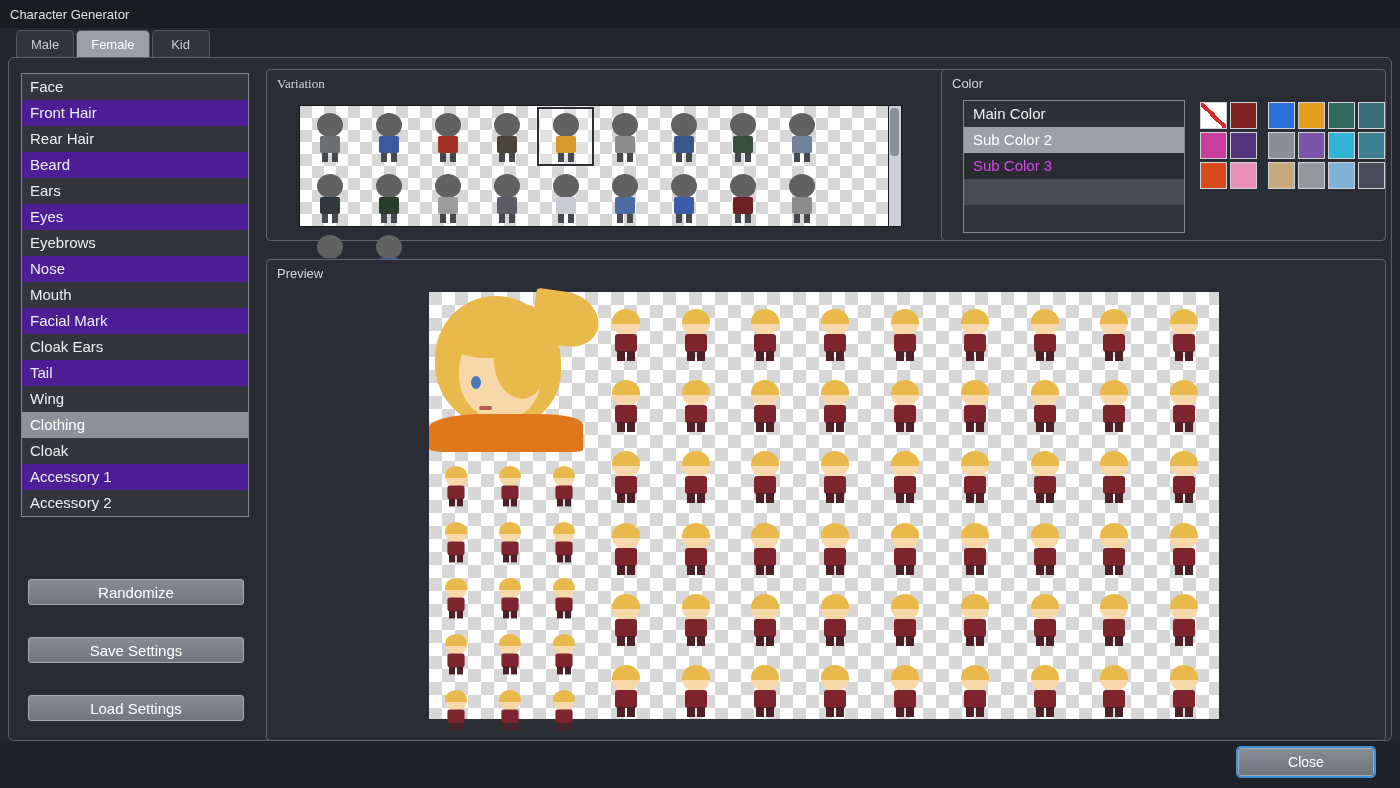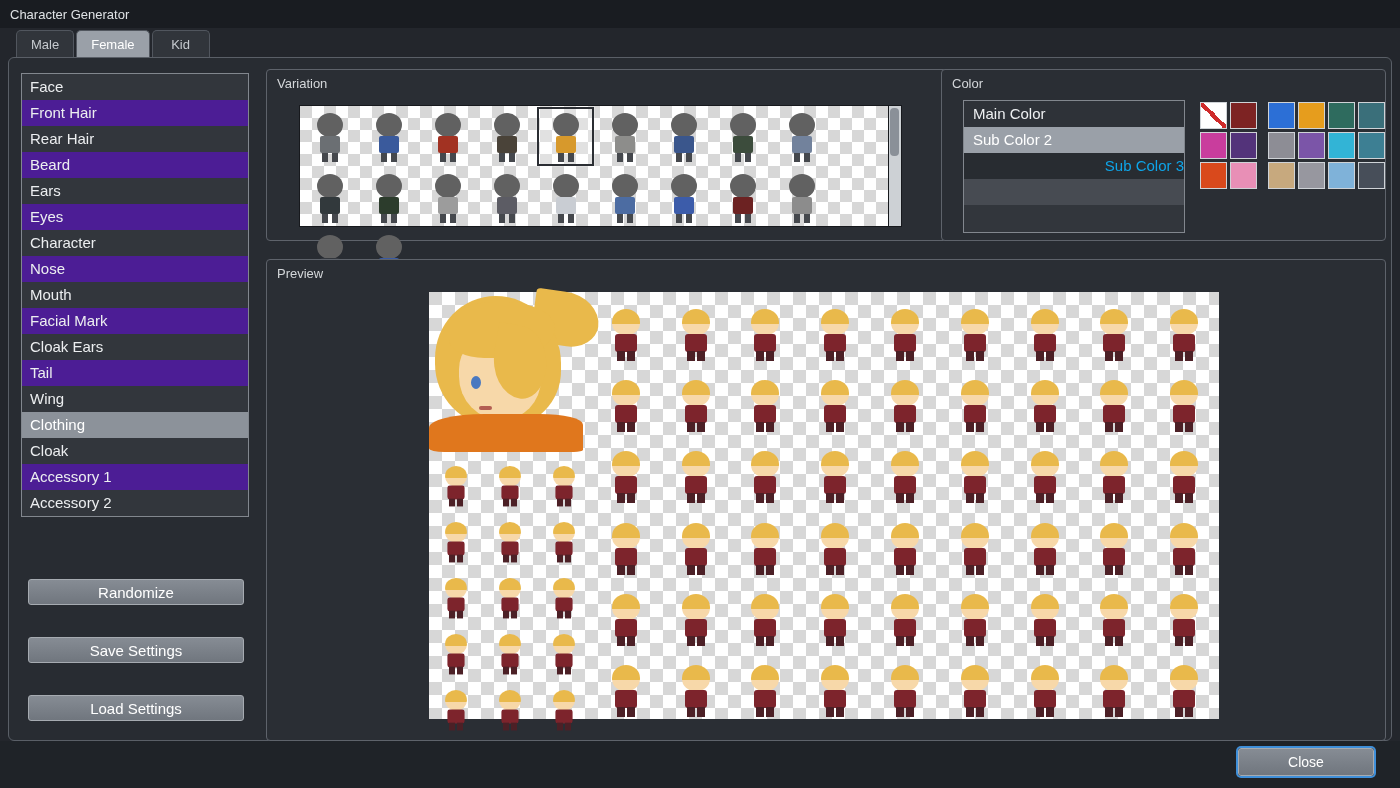--- a/index.html
+++ b/index.html
@@ -26,21 +26,21 @@
 
   .btn { position:absolute; width:216px; height:26px; background:linear-gradient(#868c94,#70767e);
          border:1px solid #a6abb1; border-radius:3px; color:#ffffff; font-size:15px;
          display:flex; align-items:center; justify-content:center; font-family:"Liberation Sans",sans-serif; }
   #btn-randomize { left:19px; top:521px; }
   #btn-save { left:19px; top:579px; }
   #btn-load { left:19px; top:637px; }
 
   .panel { position:absolute; border:1px solid #5e636b; border-radius:4px; background:#2a2e34; }
   .ptitle { position:absolute; left:10px; top:6px; font-size:13px; color:#d4d7da; }
-  #variation { left:257px; top:11px; width:696px; height:172px; }
+  #variation { left:257px; top:11px; width:696px; height:172px;font-family:Liberation Serif, serif; }
   #colorpanel { left:932px; top:11px; width:445px; height:172px; }
   #preview { left:257px; top:201px; width:1120px; height:482px; }
 
   .checker { background:repeating-conic-gradient(#ffffff 0% 25%, #d7d7d7 0% 50%); background-size:26px 26px; }
 
   .varlist { position:absolute; left:32px; top:35px; width:590px; height:122px; border:1px solid #17191d;
              display:flex; flex-wrap:wrap; align-content:flex-start; background-size:24px 24px; }
   .thumb { width:59px; height:61px; display:flex; align-items:flex-end; justify-content:center; }
   .thumb.sel { outline:2px solid #2b2e33; outline-offset:-3px; background:rgba(255,255,255,.25); }
   .fig { position:relative; width:34px; height:52px; margin-bottom:2px; }
@@ -51,21 +51,21 @@
 
   .vscroll { position:absolute; left:622px; top:35px; width:13px; height:122px; background:#cdd1d5;
              border:1px solid #17191d; border-left:none; }
   .vthumb { position:absolute; left:1px; top:2px; width:9px; height:48px; background:#8a9098; border-radius:4px; }
 
   .clist { position:absolute; left:21px; top:30px; width:222px; height:133px; border:1px solid #82878e;
            background:#2d3137; overflow:hidden; }
   .copt { height:26px; line-height:26px; padding-left:9px; font-size:15px; }
   .copt.normal { background:#2e3238; color:#eef0f2; }
   .copt.selected { background:#9aa0a8; color:#ffffff; }
-  .copt.disabled { background:#282c31; color:#0ea5e9;text-align:right; }
+  .copt.disabled { background:#282c31; color:#d946ef; }
   .cfill.a { height:26px; background:#474b52; }
   .cfill.b { height:27px; background:#32363c; }
 
   .palette { position:absolute; left:258px; top:32px; }
   .swrow { display:flex; margin-bottom:3px; }
   .sw { width:27px; height:27px; border:1px solid #cfd3d7; margin-right:3px; }
   .sw.gap { margin-left:8px; }
   .sw.none { background:linear-gradient(45deg,#ffffff 0 44%, #cf2b2b 44% 56%, #ffffff 56% 100%); }
 
   .pvarea { position:absolute; left:162px; top:32px; width:790px; height:427px; }
@@ -118,21 +118,21 @@
 
 <div class="content">
 
   <ul class="parts">
       <li class="part">Face</li>
       <li class="part">Front Hair</li>
       <li class="part">Rear Hair</li>
       <li class="part">Beard</li>
       <li class="part">Ears</li>
       <li class="part">Eyes</li>
-      <li class="part">Character</li>
+      <li class="part">Eyebrows</li>
       <li class="part">Nose</li>
       <li class="part">Mouth</li>
       <li class="part">Facial Mark</li>
       <li class="part">Cloak Ears</li>
       <li class="part">Tail</li>
       <li class="part">Wing</li>
       <li class="part sel">Clothing</li>
       <li class="part">Cloak</li>
       <li class="part">Accessory 1</li>
       <li class="part">Accessory 2</li>

